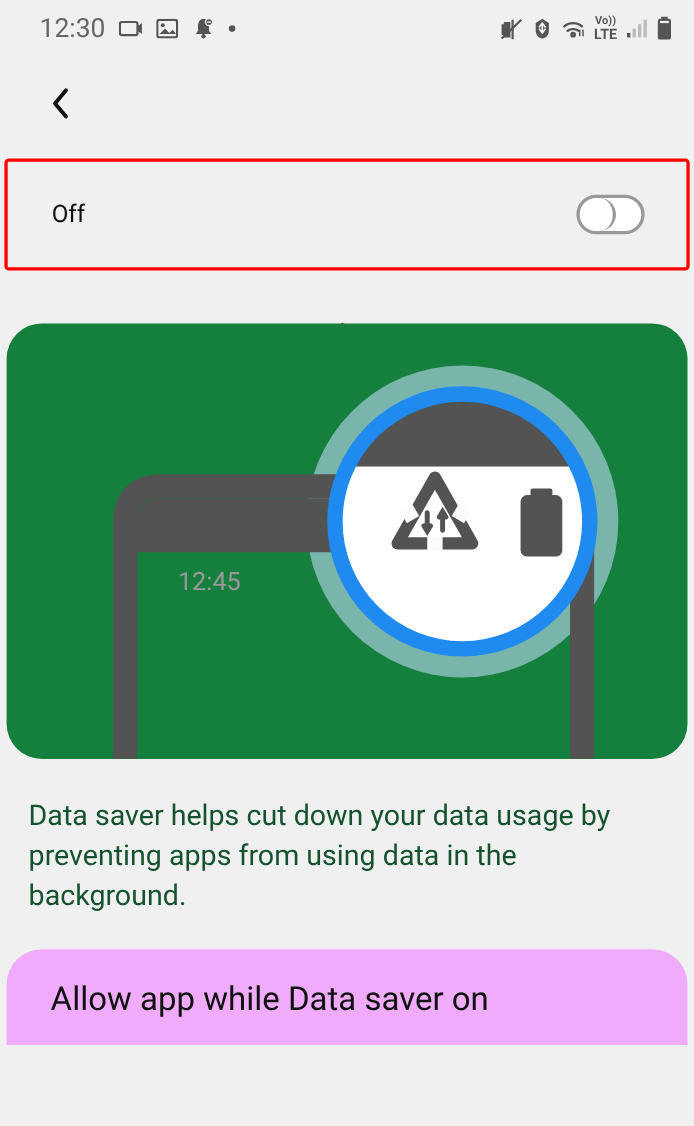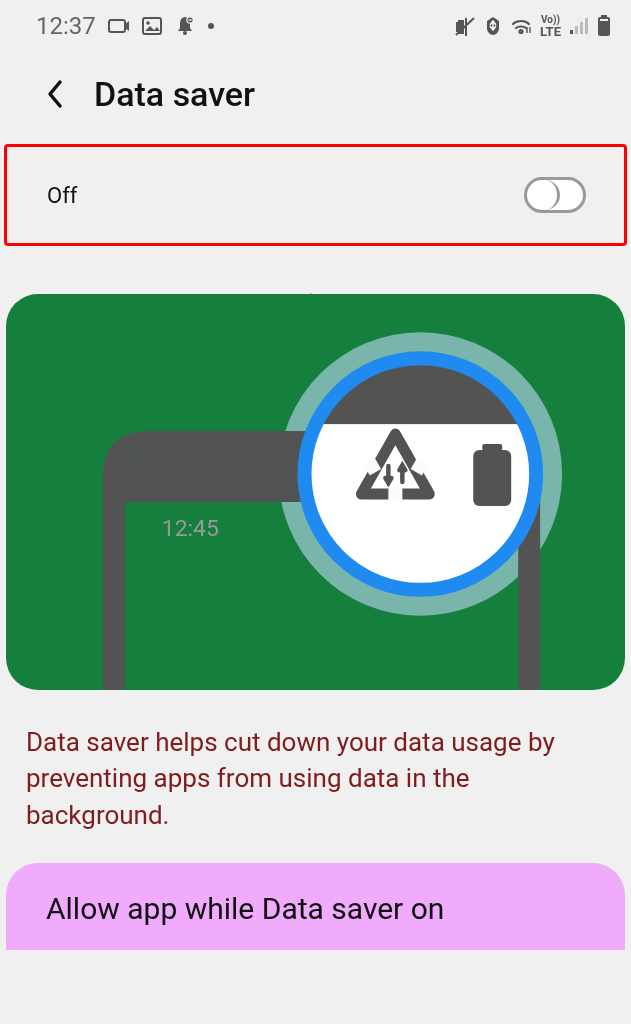--- a/index.html
+++ b/index.html
@@ -31,32 +31,32 @@
 
     
     .arrow { position: absolute; left: 50%; top: 294px; transform: translateX(-6px); width: 3px; height: 118px; background: #d40000; }
     .arrow::before { content: ''; position: absolute; top: -1px; left: -6px; width: 0; height: 0; border-left: 7px solid transparent; border-right: 7px solid transparent; border-bottom: 14px solid #d40000; }
 
     
     .illus-card { margin-top: 48px; background: #15803d; border-radius: 32px; padding: 0; overflow: hidden; }
     .illus-wrap { width: 100%; height: 396px; position: relative; }
 
     
-    .desc { font-size: 26px; color: #7f1d1d; line-height: 1.4; padding: 34px 42px 30px 26px; }
+    .desc { font-size: 26px; color: #14532d; line-height: 1.4; padding: 34px 42px 30px 26px; }
 
     
     .allow-card { background: #f0abfc; border-radius: 32px 32px 0 0; margin: 0 6px; padding: 28px 38px 24px 40px; }
     .allow-label { font-size: 30px; color: #111; }
   </style>
 </head>
 <body>
 
 <div class="status-bar">
   <div class="status-left">
-    <span class="status-time">12:37</span>
+    <span class="status-time">12:30</span>
     <span class="status-icon">
       <svg width="22" height="16" viewBox="0 0 22 16">
           <rect x="1" y="2" width="16" height="12" rx="2" fill="none" stroke="#555" stroke-width="2"></rect>
           <path d="M17 6 L21 3 L21 13 L17 10 Z" fill="#555"></path>
         </svg>
     </span>
     <span class="status-icon">
       <svg width="20" height="18" viewBox="0 0 20 18">
           <rect x="1" y="1" width="18" height="16" rx="2" fill="none" stroke="#555" stroke-width="2"></rect>
           <circle cx="6" cy="6" r="1.8" fill="#555"></circle>
@@ -114,21 +114,20 @@
     </span>
   </div>
 </div>
 
 <div class="header">
   <button class="back-btn">
     <svg width="20" height="32" viewBox="0 0 20 32">
         <path d="M16 4 L6 16 L16 28" stroke="#111" stroke-width="3.5" fill="none" stroke-linecap="round" stroke-linejoin="round"></path>
       </svg>
   </button>
-  <h1 class="page-title">Data saver</h1>
 </div>
 
 <div class="toggle-card">
   <div class="card-row">
     <span class="toggle-label">Off</span>
     <div class="toggle"></div>
   </div>
 </div>
 
 <div class="arrow"></div>

